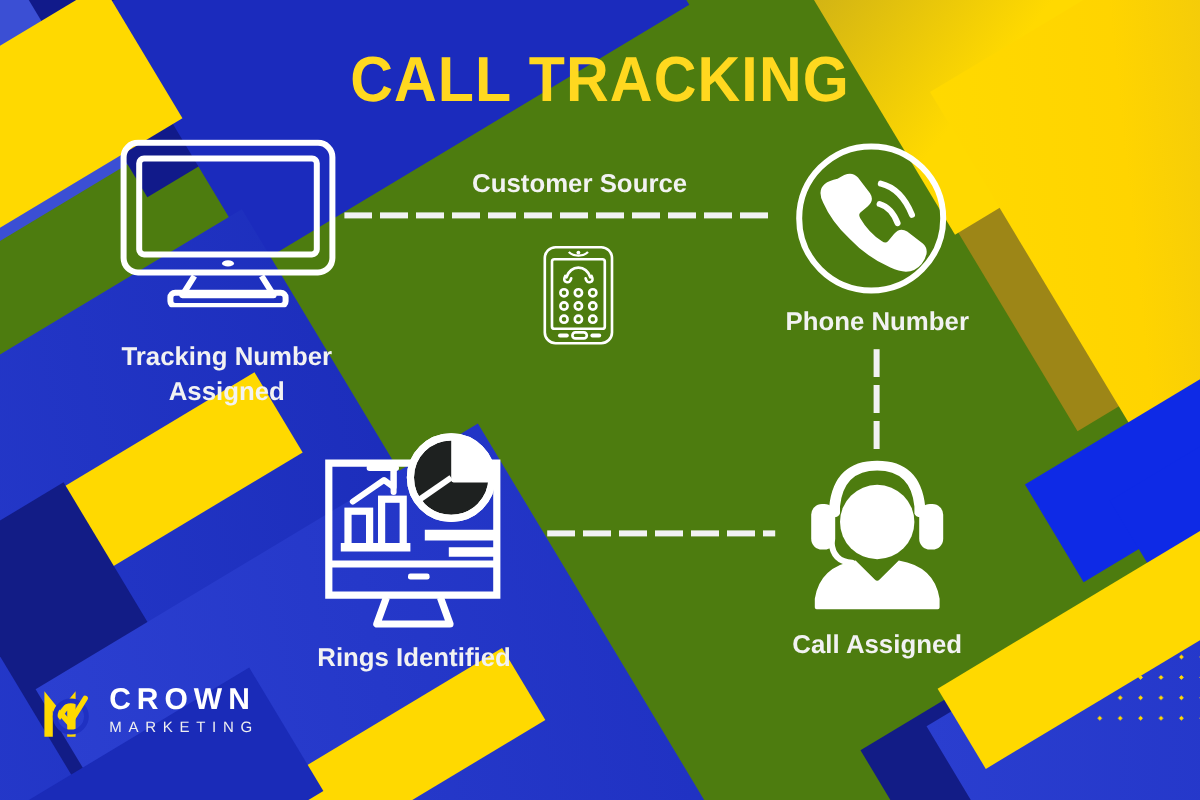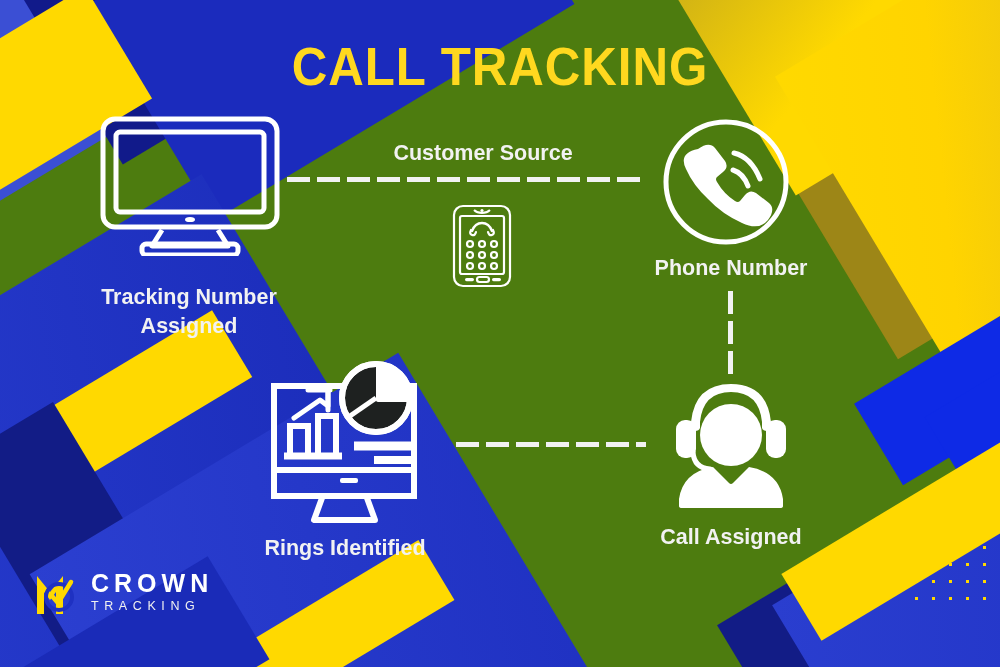--- a/index.html
+++ b/index.html
@@ -209,18 +209,18 @@
     <div class="label" style="left:245px;top:534px;width:200px;">Rings Identified</div>
 
     <div class="icon-box" style="left:33px;top:570px;width:230px;height:52px;display:flex;">
       <svg width="56" height="48" viewBox="0 0 56 48" style="flex:none;">
         <path d="M4 44 L4 6 L17 22 L30 6 L30 44 L23 44 L23 22 L17 30 L11 22 L11 44 Z" fill="#ffd900"></path>
         <circle cx="26" cy="27" r="13" fill="none" stroke="#1f31c2" stroke-width="4"></circle>
         <path d="M19 26 L25 33 L38 12" fill="none" stroke="#ffd900" stroke-width="4.5" stroke-linecap="round" stroke-linejoin="round"></path>
       </svg>
       <div style="margin-left:2px;">
         <div style="color:#ffffff;font-size:25px;font-weight:bold;letter-spacing:5px;line-height:26px;">CROWN</div>
-        <div style="color:#f0f0f0;font-size:12.5px;letter-spacing:5.6px;line-height:17px;margin-top:2px;">TRACKING</div>
+        <div style="color:#f0f0f0;font-size:12.5px;letter-spacing:5.6px;line-height:17px;margin-top:2px;">MARKETING</div>
       </div>
     </div>
 
   </div>
 </div>
 
 </body></html>

